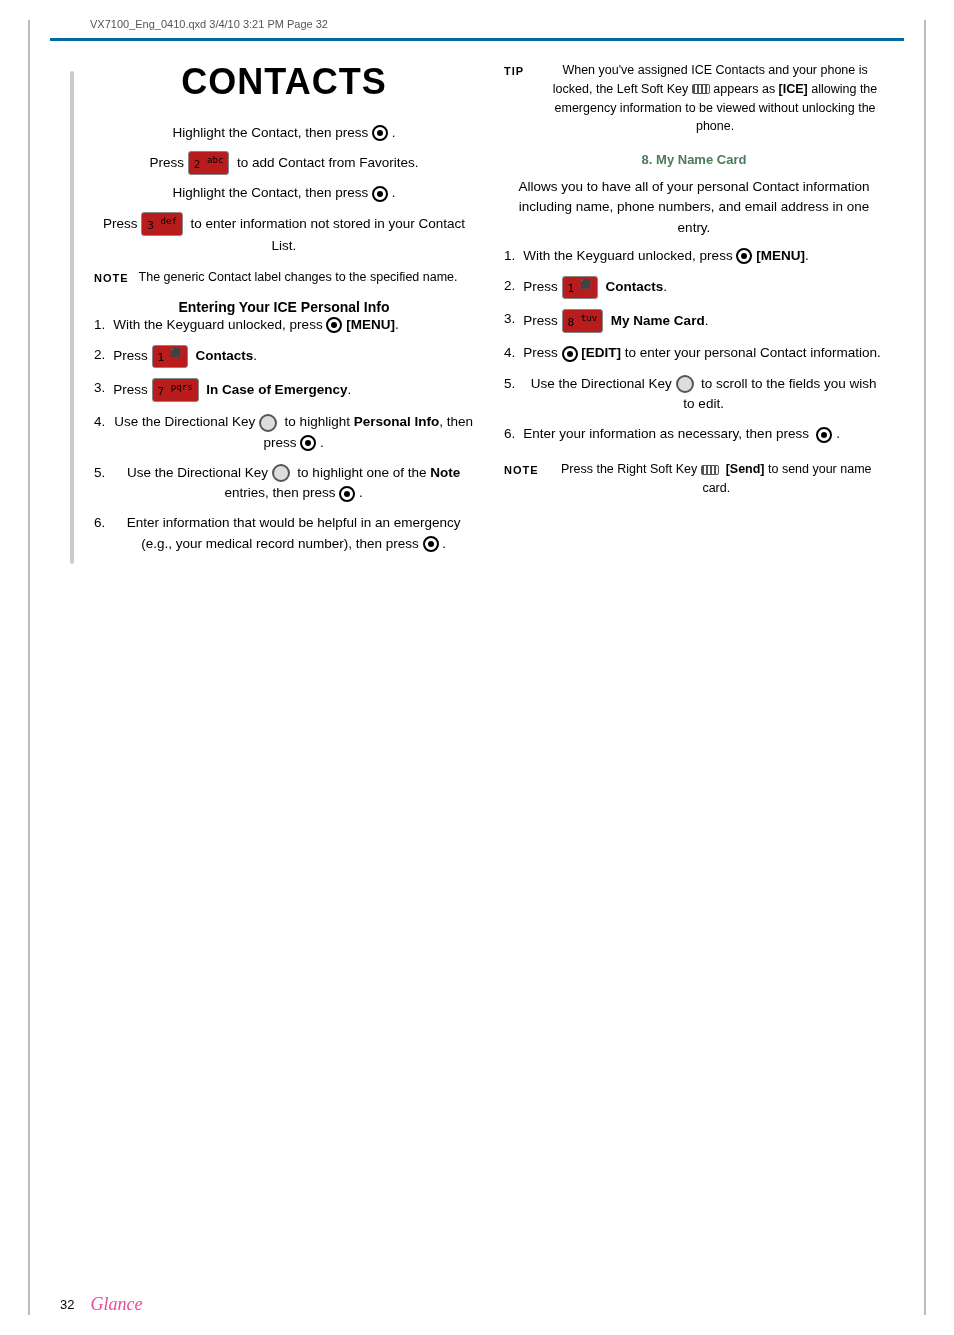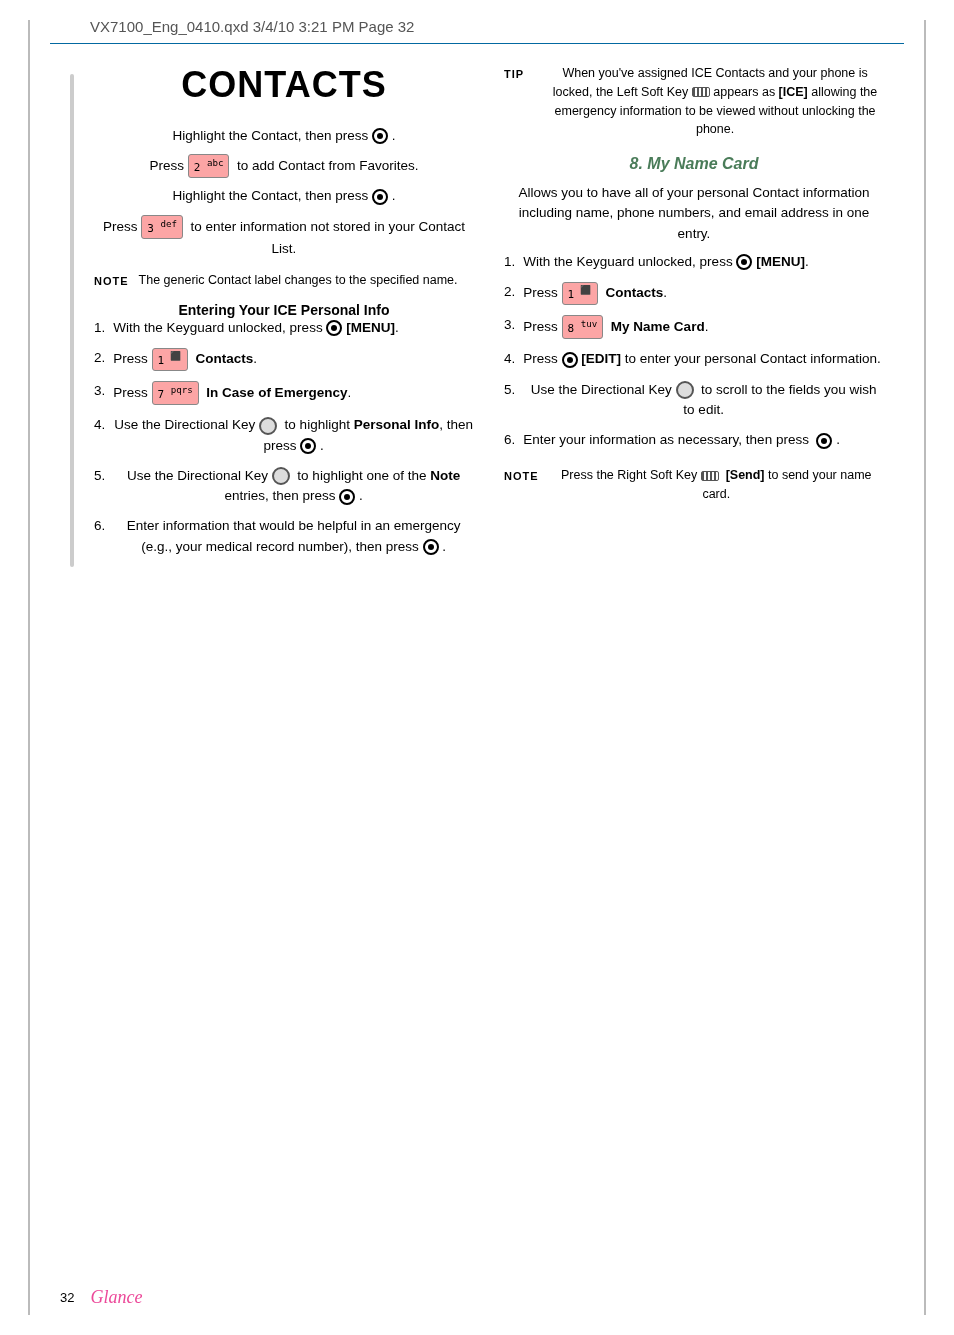--- a/index.html
+++ b/index.html
@@ -7,23 +7,23 @@
       background: #fff;
       font-family: Arial, Helvetica, sans-serif;
       font-size: 14px;
       color: #000;
       width: 954px;
       min-height: 1335px;
       position: relative;
     }
 
     .page-header {
-      border-bottom: 1px solid #0369a1;
+      border-bottom: 3px solid #0369a1;
       padding: 8px 40px;
-      font-size: 15px;
+      font-size: 11px;
       color: #555;
       display: flex;
       align-items: center;
       justify-content: space-between;
     }
 
     .left-col {
       flex: 1;
     }
 
@@ -55,21 +55,21 @@
       font-size: 13.5px;
       margin-bottom: 8px;
     }
 
     .key-icon {
       display: inline-block;
       border: 1px solid #888;
       border-radius: 3px;
       padding: 1px 5px;
       font-size: 11px;
-      background: #fca5a5;
+      background: #b91c1c;
       vertical-align: middle;
       font-family: monospace;
       white-space: nowrap;
     }
 
     .circle-icon {
       display: inline-block;
       width: 16px;
       height: 16px;
       border-radius: 50%;
@@ -149,34 +149,33 @@
       line-height: 1.5;
     }
 
     .list-num {
       flex-shrink: 0;
       font-size: 13.5px;
     }
 
     .section-title-green {
       color: #4a7c59;
-      font-size: 16px;
+      font-size: 13px;
       font-weight: bold;
       margin-bottom: 10px;
       margin-top: 6px;
-      font-style: italic;
     }
 
     .bracket-bold {
       font-weight: bold;
     }
 
     .page-footer {
       position: absolute;
-      bottom: 27px;
+      bottom: 20px;
       left: 60px;
       font-size: 13px;
       display: flex;
       align-items: center;
       gap: 16px;
     }
 
     .page-num {
       font-size: 13px;
     }

